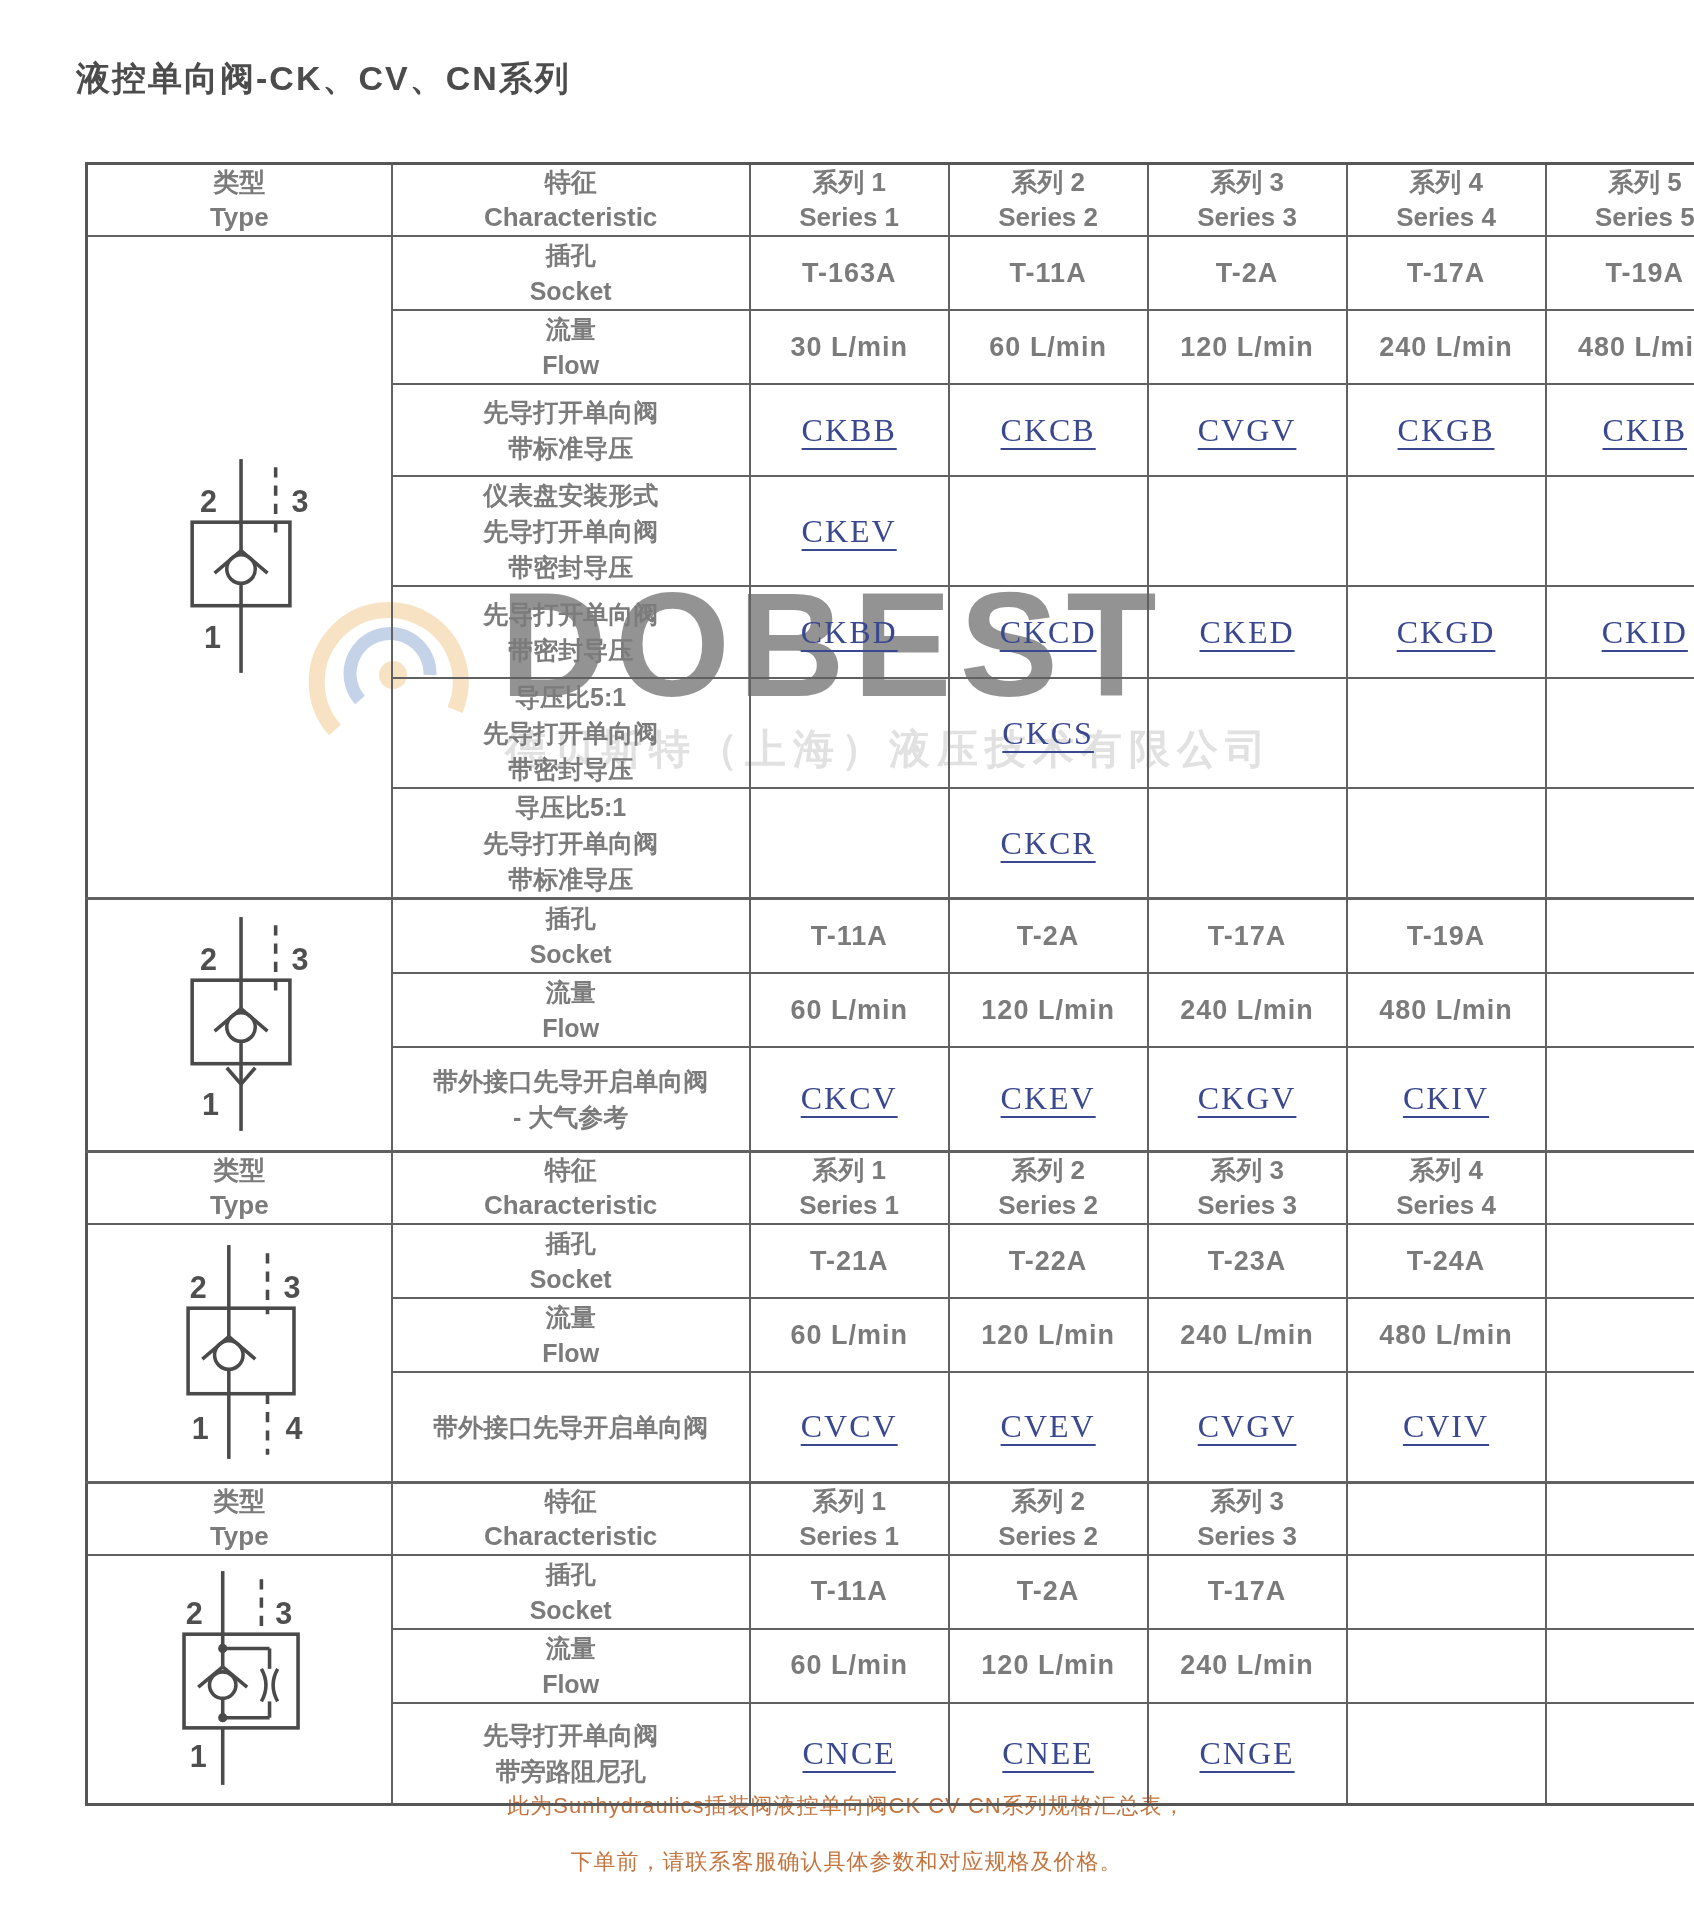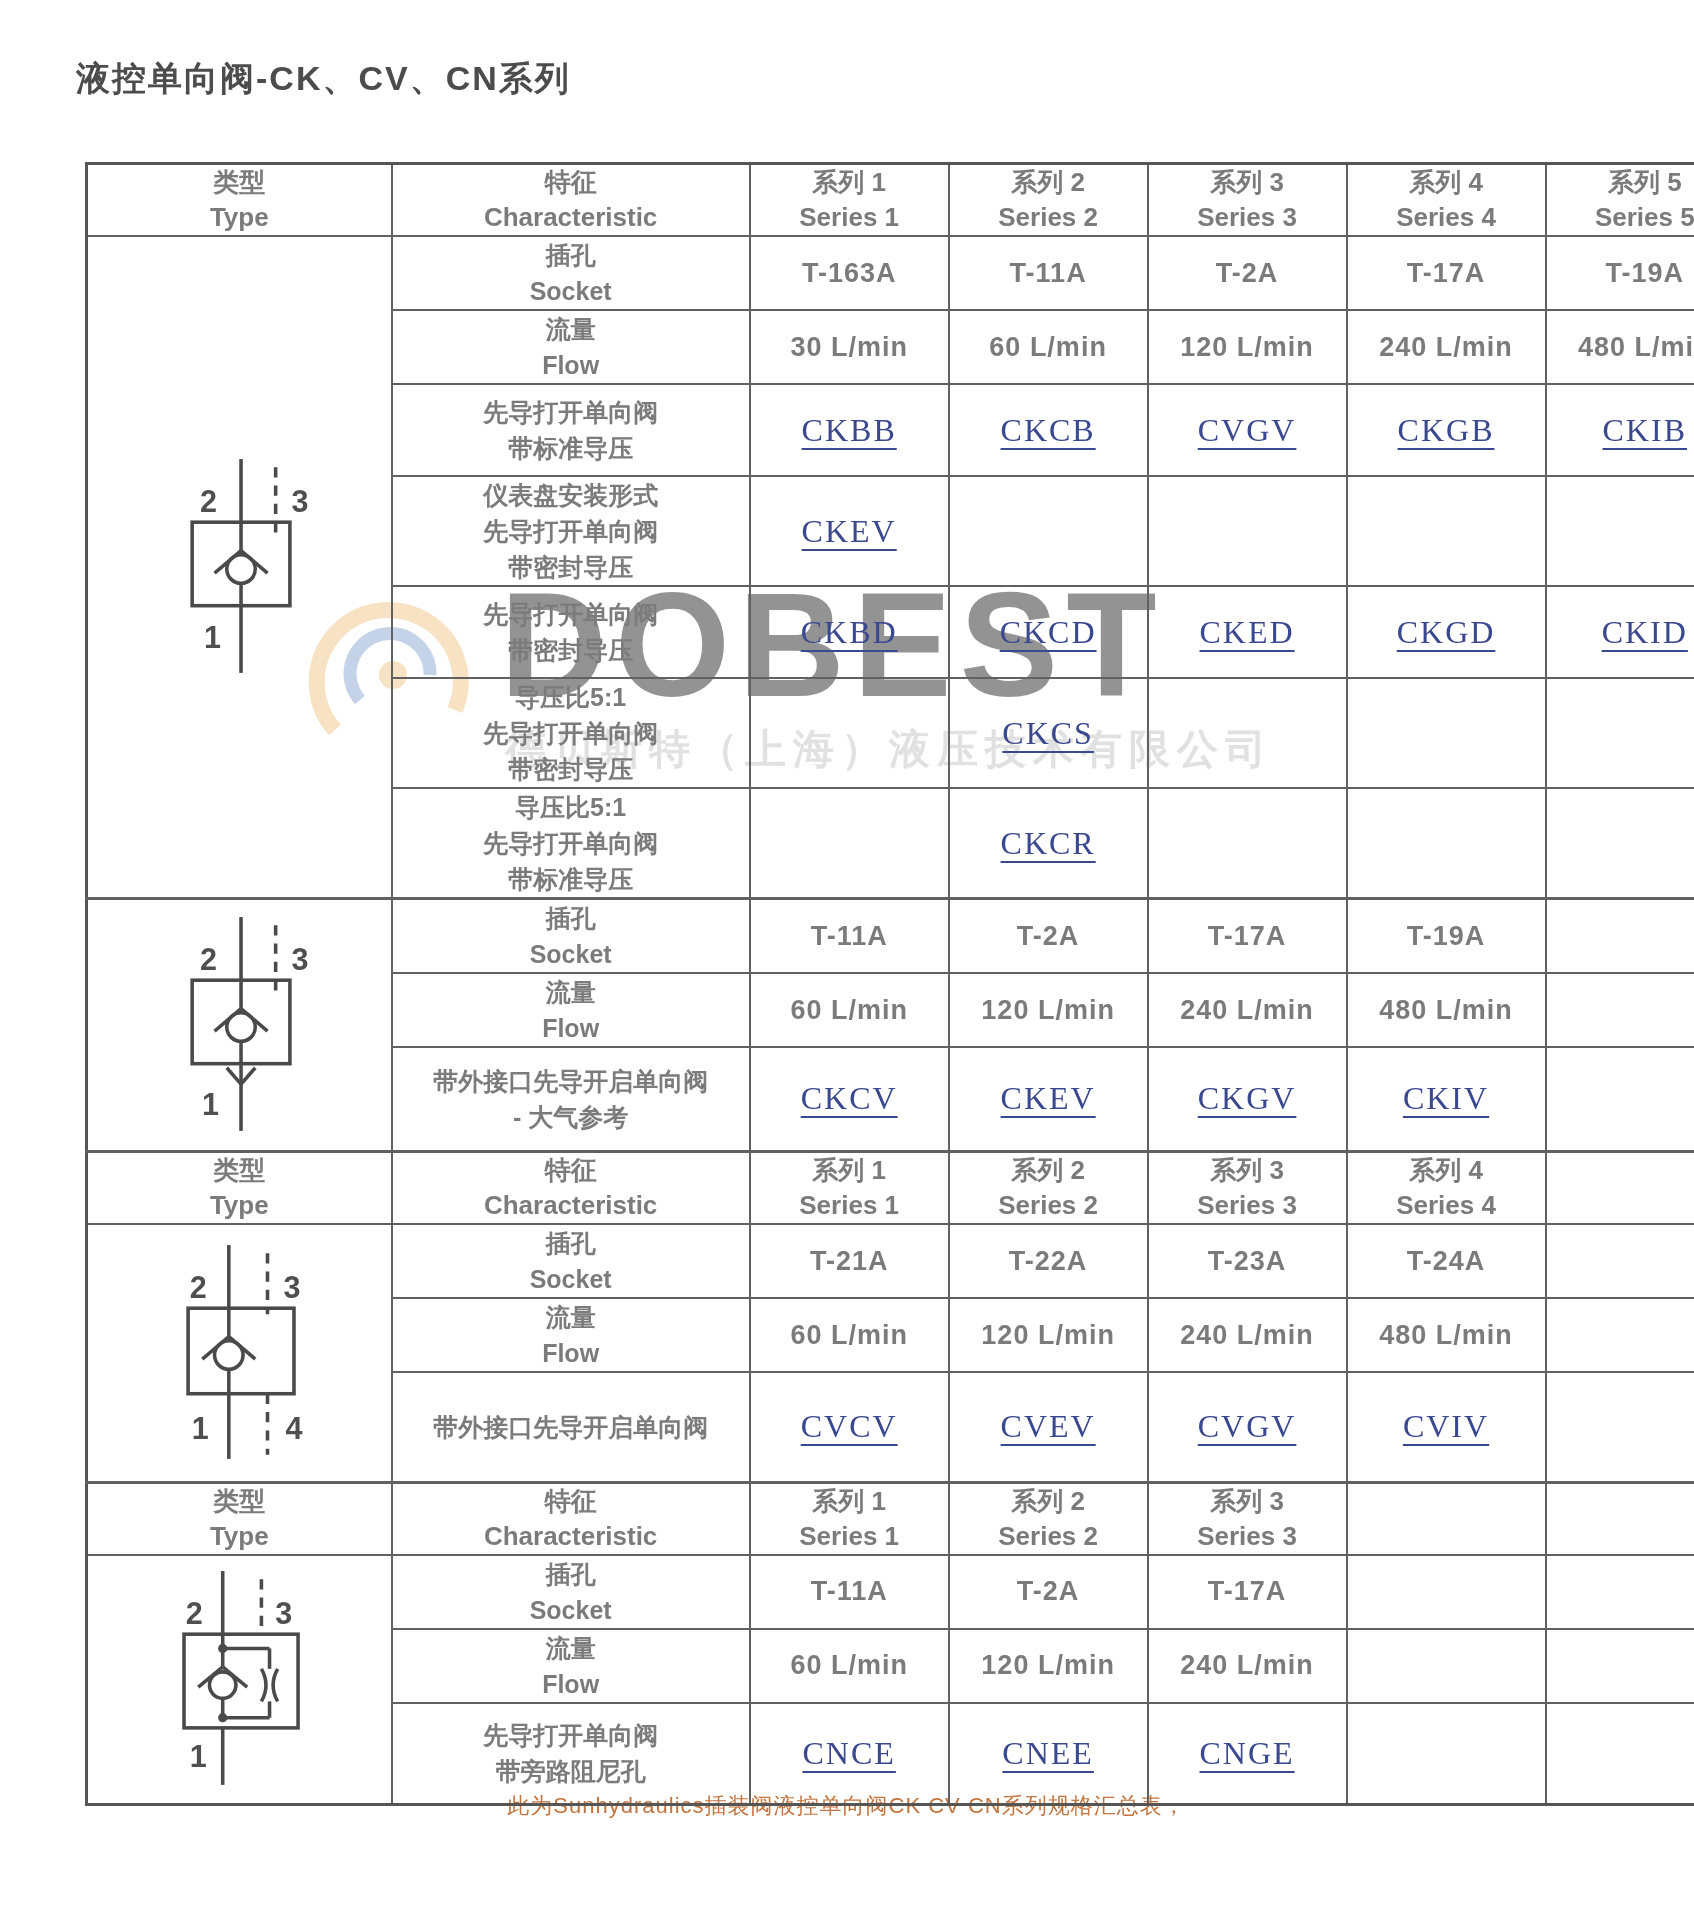--- a/index.html
+++ b/index.html
@@ -421,13 +421,14 @@
           <td><a class="model" href="#">CNGE</a></td>
           <td></td>
           <td></td>
         </tr>
       </tbody>
   </table>
 </div>
 
 <div class="footer">
   <div>此为Sunhydraulics插装阀液控单向阀CK CV CN系列规格汇总表，</div>
+  <div>下单前，请联系客服确认具体参数和对应规格及价格。</div>
 </div>
 
 </body></html>

